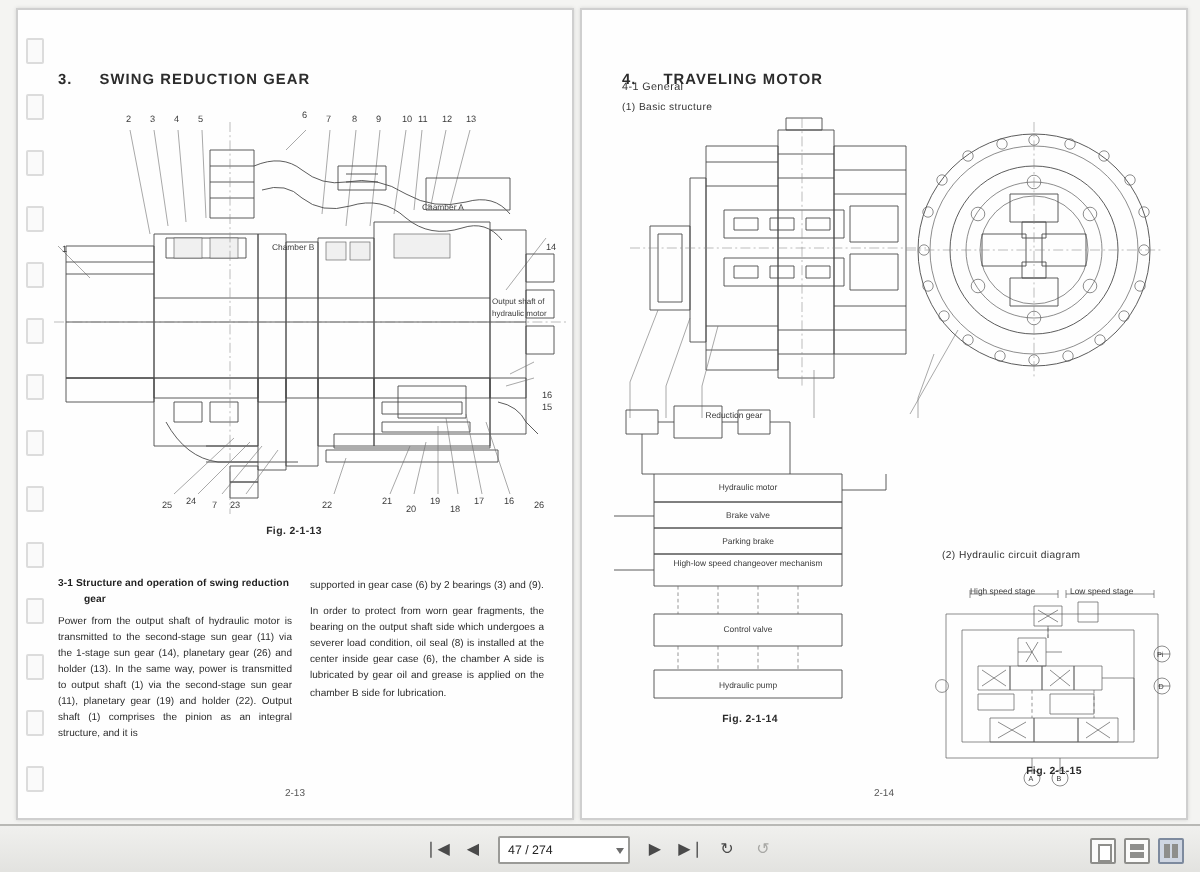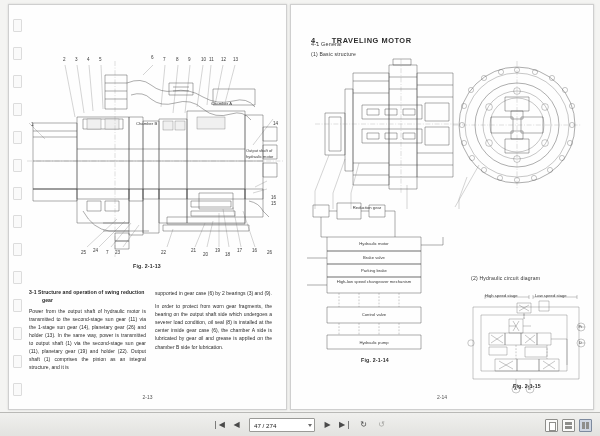--- a/index.html
+++ b/index.html
@@ -112,20 +112,24 @@
           <i style="top:238px"></i>
         <i style="top:266px"></i>
           <i style="top:294px"></i>
           <i style="top:322px"></i>
         <i style="top:350px"></i>
           <i style="top:378px"></i>
       </div>
 
       <div class="pgbody">
 
+        <div style="position:absolute;left:2px;top:24px;">
+          <span class="h-sec">3.</span>
+          <span class="h-sec" style="margin-left:9px">SWING REDUCTION GEAR</span>
+        </div>
 
         <div>
           <span class="callout" style="left:36px;top:52px">2</span>
           <span class="callout" style="left:48px;top:52px">3</span>
           <span class="callout" style="left:60px;top:52px">4</span>
           <span class="callout" style="left:72px;top:52px">5</span>
           <span class="callout" style="left:124px;top:50px">6</span>
           <span class="callout" style="left:136px;top:52px">7</span>
           <span class="callout" style="left:149px;top:52px">8</span>
           <span class="callout" style="left:161px;top:52px">9</span>

